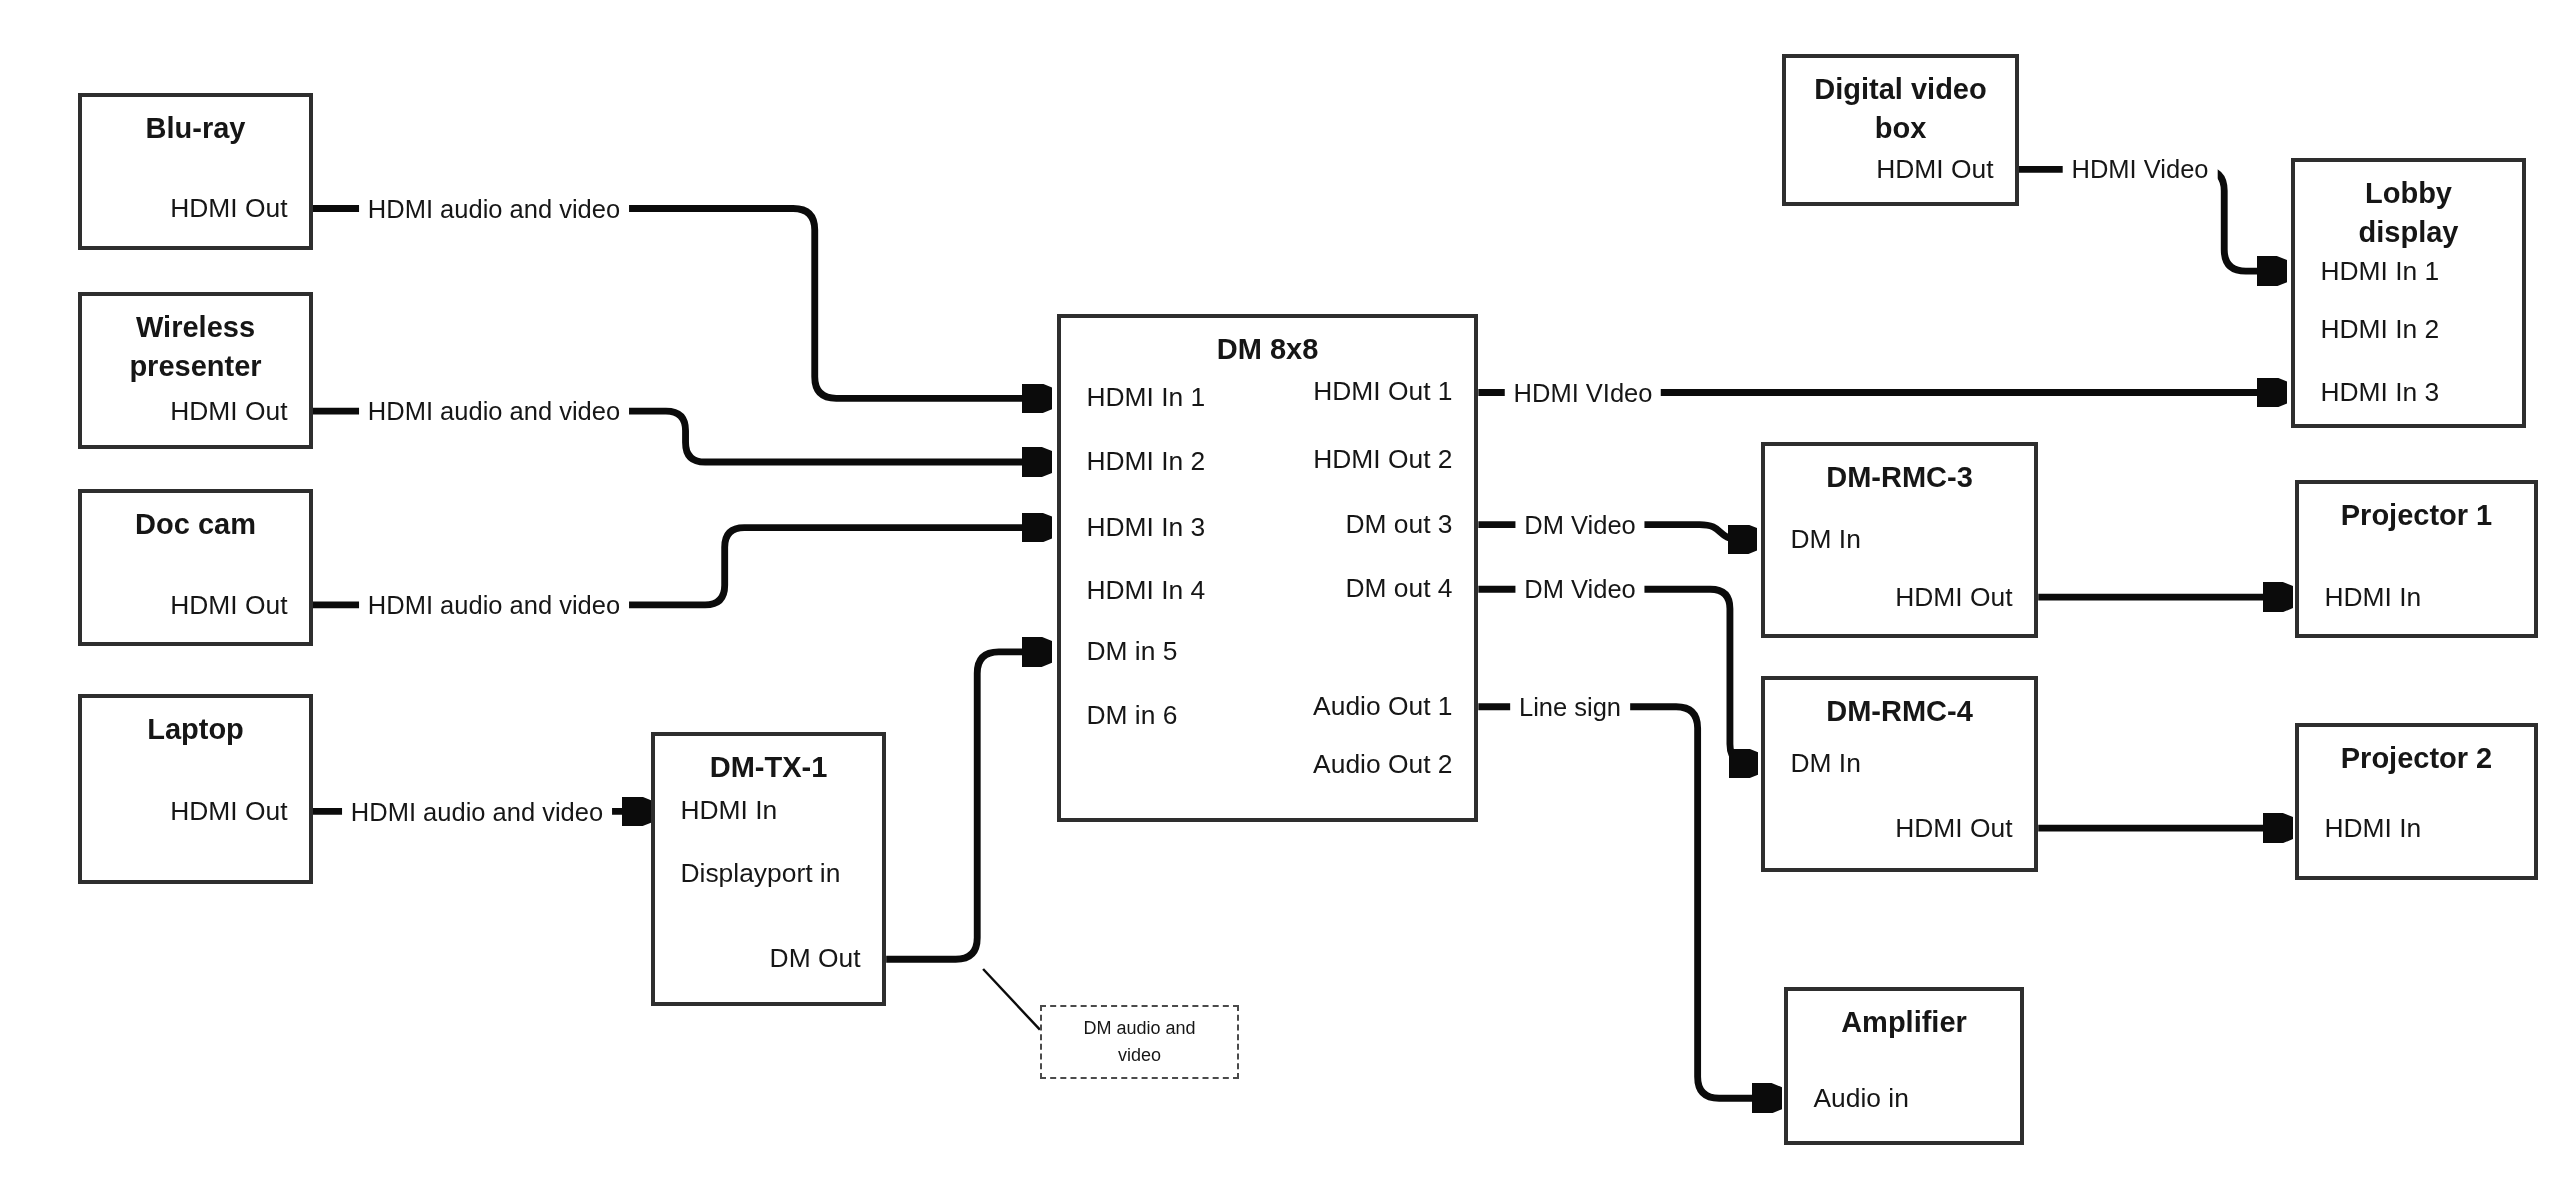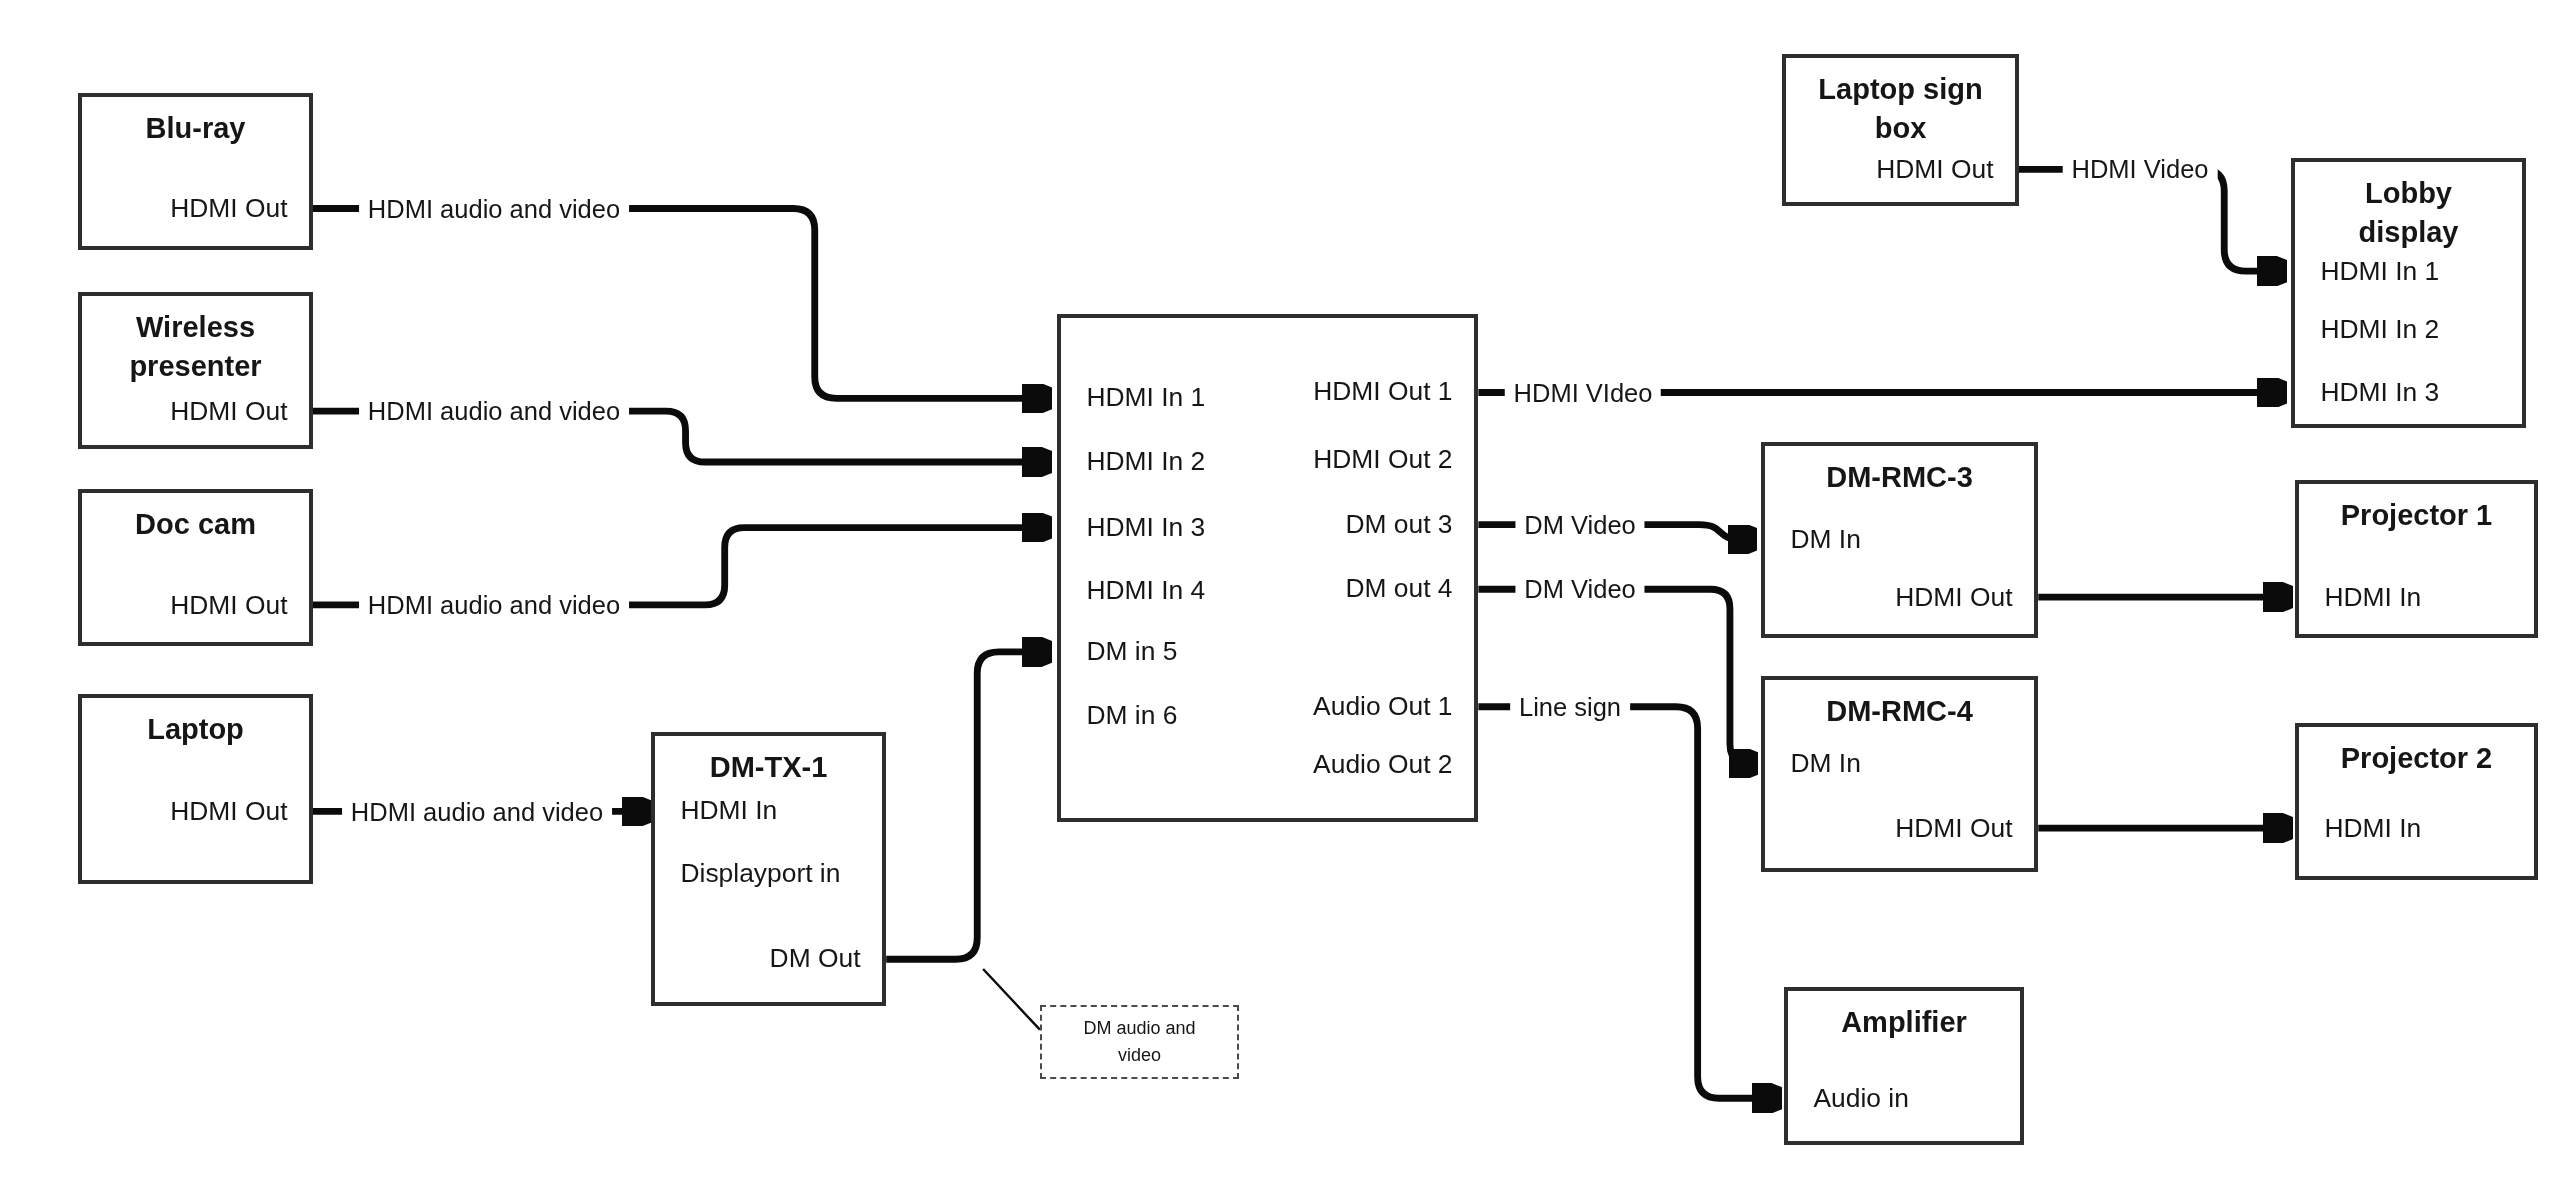--- a/index.html
+++ b/index.html
@@ -118,36 +118,37 @@
   </div>
 
   <div class="node n-dmtx1">
     <div class="title">DM-TX-1</div>
     <div class="port l" style="top:74px;">HDMI In</div>
     <div class="port l" style="top:137px;">Displayport in</div>
     <div class="port r" style="top:222px;">DM Out</div>
   </div>
 
   <div class="node n-dm8x8">
+    <div class="title">DM 8x8</div>
     <div class="port l" style="top:79px;">HDMI In 1</div>
     <div class="port l" style="top:143px;">HDMI In 2</div>
     <div class="port l" style="top:209px;">HDMI In 3</div>
     <div class="port l" style="top:272px;">HDMI In 4</div>
     <div class="port l" style="top:333px;">DM in 5</div>
     <div class="port l" style="top:397px;">DM in 6</div>
     <div class="port r" style="top:73px;">HDMI Out 1</div>
     <div class="port r" style="top:141px;">HDMI Out 2</div>
     <div class="port r" style="top:206px;">DM out 3</div>
     <div class="port r" style="top:270px;">DM out 4</div>
     <div class="port r" style="top:388px;">Audio Out 1</div>
     <div class="port r" style="top:446px;">Audio Out 2</div>
   </div>
 
   <div class="node n-digisign">
-    <div class="title">Laptop sign box</div>
+    <div class="title">Digital video box</div>
     <div class="port r" style="top:111px;">HDMI Out</div>
   </div>
 
   <div class="node n-lobby">
     <div class="title">Lobby display</div>
     <div class="port l" style="top:109px;">HDMI In 1</div>
     <div class="port l" style="top:167px;">HDMI In 2</div>
     <div class="port l" style="top:230px;">HDMI In 3</div>
   </div>
 

